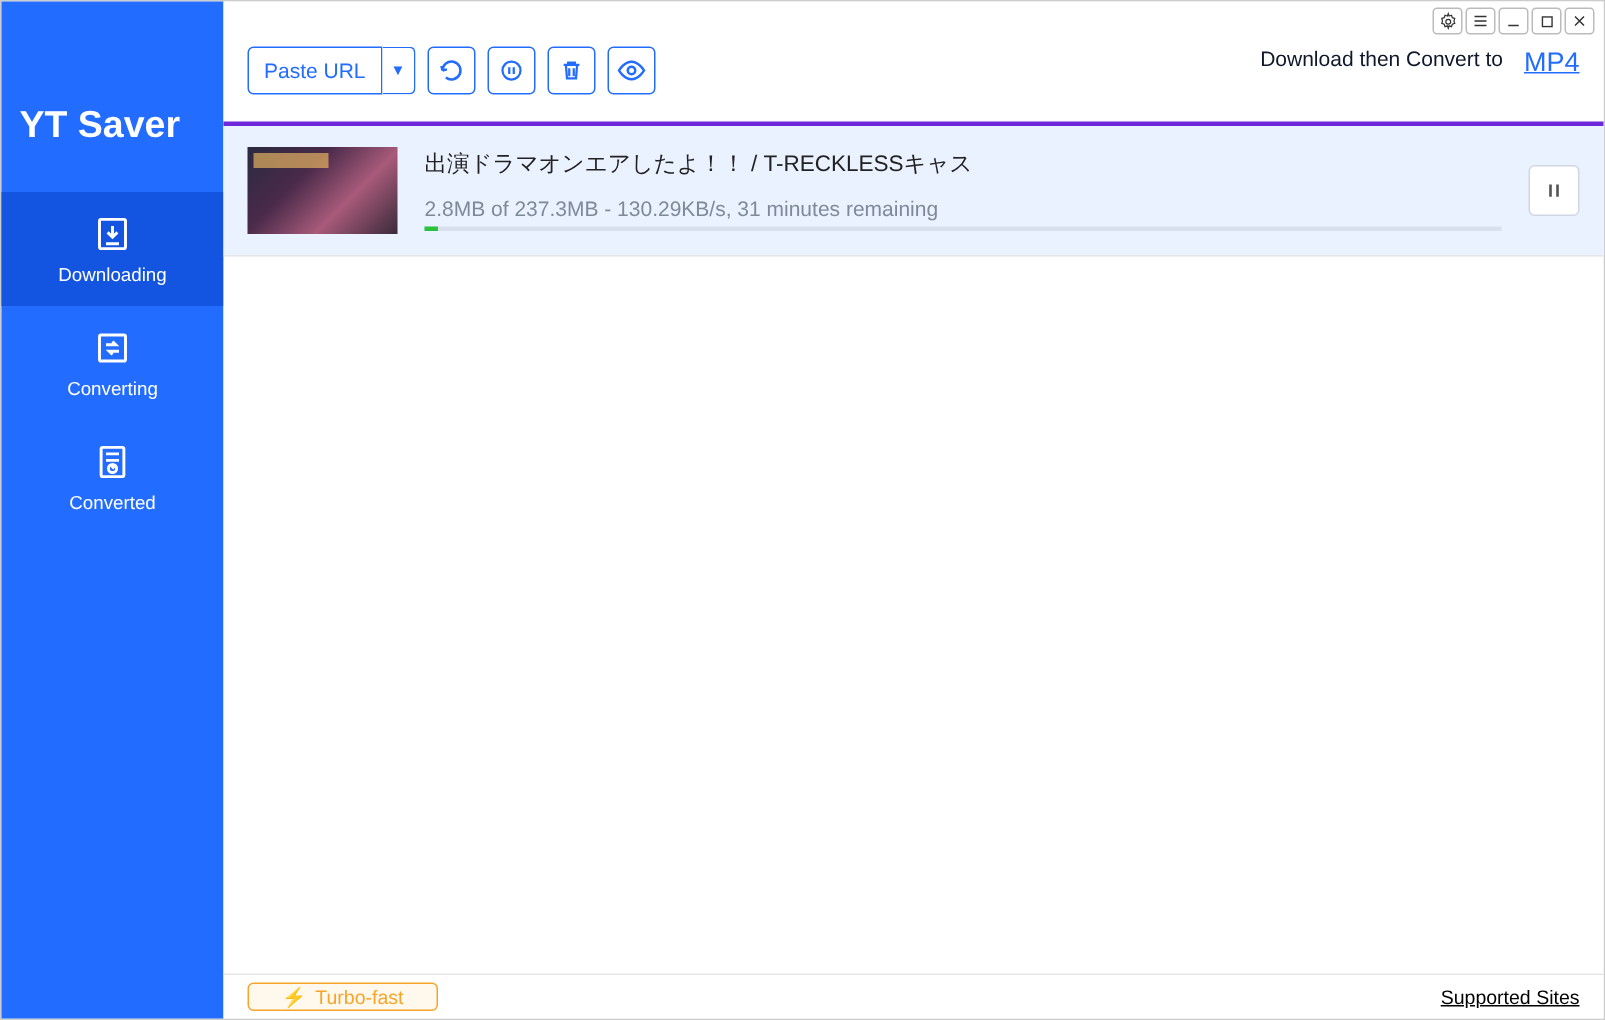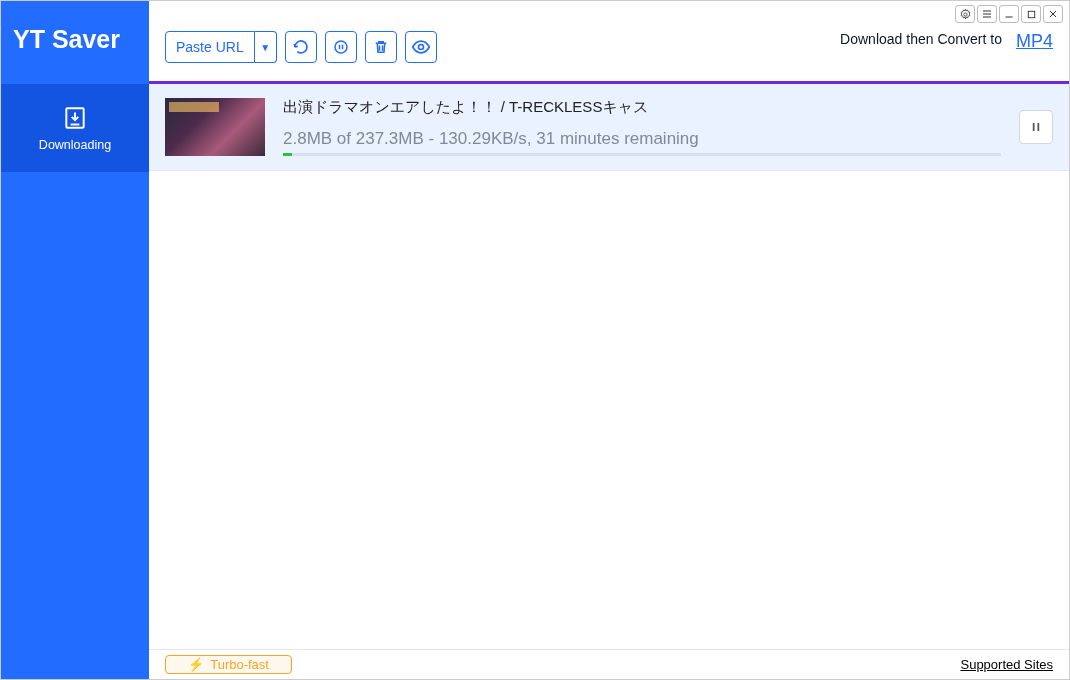--- a/index.html
+++ b/index.html
@@ -1,22 +1,22 @@
 <!DOCTYPE html>
 <html><head>
 <meta charset="utf-8">
 <style>
   * { box-sizing: border-box; margin: 0; padding: 0; font-family: "Segoe UI", Arial, sans-serif; }
   body { width: 1070px; height: 680px; overflow: hidden; background: #fff; border: 1px solid #ccc; }
   .app { display: flex; width: 100%; height: 100%; position: relative; }
   
   .sidebar { width: 148px; background: #226cff; color: #fff; display: flex; flex-direction: column; }
-  .brand { font-size: 25px; font-weight: 700; color: #fff; padding: 24px 10px 30px 12px; letter-spacing: 0; }
+  .brand { font-size: 25px; font-weight: 700; color: #fff; padding: 24px 10px 30px 12px; letter-spacing: 0; margin-top: 44px; }
   .nav { display: flex; flex-direction: column; }
-  .nav-item { display: flex; flex-direction: column; align-items: center; justify-content: center; height: 88px; cursor: pointer; font-size: 12px; color: #fff; }
+  .nav-item { display: flex; flex-direction: column; align-items: center; justify-content: center; height: 76px; cursor: pointer; font-size: 12px; color: #fff; }
   .nav-item.active { background: #1354e0; }
   .nav-item .icon-slot { width: 28px; height: 28px; margin-bottom: 6px; display: flex; align-items: center; justify-content: center; }
   .nav-item svg { stroke: #fff; fill: none; }
   .nav-label { font-size: 12.5px; }
   
   .main { flex: 1; display: flex; flex-direction: column; position: relative; background: #fff; }
   
   .winctrl { position: absolute; top: 4px; right: 6px; display: flex; gap: 2px; }
   .winbtn { width: 20px; height: 18px; display: flex; align-items: center; justify-content: center; border: 1px solid #bbb; border-radius: 3px; font-size: 12px; background: #fff; cursor: pointer; }
   .winbtn svg { stroke: #333; }
@@ -31,21 +31,21 @@
   .convert-text { font-size: 14px; color: #0f172a; margin-right: 6px; }
   .convert-link { font-size: 18px; color: #226cff; text-decoration: underline; cursor: pointer; }
   
   .dl-list { flex: 1; overflow: auto; }
   .dl-item { display: flex; align-items: center; padding: 14px 16px; background: #eaf1ff; border-bottom: 1px solid #e6e6e6; gap: 18px; }
   .thumb { width: 100px; height: 58px; background: linear-gradient(135deg,#2a2a40 0%, #4a2a4a 35%, #a85a7a 65%, #3a2a3a 100%); position: relative; flex-shrink: 0; }
   .thumb::before { content:""; position:absolute; top:4px; left:4px; width:50px; height:10px; background: rgba(255,200,100,0.6); }
   .thumb::after { content:""; position:absolute; bottom:6px; left:6px; color:#fff; font-size:9px; }
   .dl-info { flex: 1; display: flex; flex-direction: column; gap: 12px; min-width: 0; }
   .dl-title { font-size: 15px; color: #222; white-space: nowrap; overflow: hidden; text-overflow: ellipsis; }
-  .dl-status { font-size: 17px; color: #7f8a99; }
+  .dl-status { font-size: 14px; color: #7f8a99; }
   .dl-progress { width: 100%; height: 3px; background: #d8e0ee; margin-top: 4px; position: relative; }
   .dl-progress-bar { height: 100%; background: #28c23e; width: 1.2%; }
   .dl-action { width: 34px; height: 34px; border: 1px solid #cfd6e4; border-radius: 4px; display: flex; align-items: center; justify-content: center; cursor: pointer; background: #fff; flex-shrink: 0; }
   .dl-action svg { stroke: #555; fill: #555; }
   
   .footer { height: 30px; border-top: 1px solid #e6e6e6; display: flex; align-items: center; padding: 0 16px; gap: 16px; }
   .turbo { display: flex; align-items: center; justify-content: center; gap: 6px; border: 1px solid #f6a52a; color: #f6a52a; border-radius: 4px; padding: 1px 22px; font-size: 13px; cursor: pointer; background: #fff8ec; }
   .footer-spacer { flex: 1; }
   .supported { color: #000000; text-decoration: underline; font-size: 13px; cursor: pointer; }
 </style>
@@ -59,20 +59,40 @@
     <div class="nav">
       <div class="nav-item active">
         <div class="icon-slot">
           <svg width="26" height="26" viewBox="0 0 24 24" stroke-width="1.8">
               <rect x="4" y="3" width="16" height="18" rx="1"></rect>
               <path d="M12 7 v7 M9 11 l3 3 l3 -3"></path>
               <path d="M8 18 h8"></path>
             </svg>
         </div>
         <span class="nav-label">Downloading</span>
+      </div>
+      <div class="nav-item">
+        <div class="icon-slot">
+          <svg width="26" height="26" viewBox="0 0 24 24" stroke-width="1.8">
+              <rect x="4" y="4" width="16" height="16" rx="1"></rect>
+              <path d="M8 10 h6 l-2 -2 M16 14 h-6 l2 2"></path>
+            </svg>
+        </div>
+        <span class="nav-label">Converting</span>
+      </div>
+      <div class="nav-item">
+        <div class="icon-slot">
+          <svg width="26" height="26" viewBox="0 0 24 24" stroke-width="1.8">
+              <rect x="5" y="3" width="14" height="18" rx="1"></rect>
+              <path d="M8 7 h8 M8 11 h8"></path>
+              <circle cx="12" cy="16" r="2.5"></circle>
+              <path d="M12 14 v1 l1 1"></path>
+            </svg>
+        </div>
+        <span class="nav-label">Converted</span>
       </div>
     </div>
   </div>
 
   <div class="main">
 
     <div class="winctrl">
       <div class="winbtn">
         <svg width="13" height="13" viewBox="0 0 24 24" stroke-width="1.5" fill="#333" stroke="#333">
             <circle cx="12" cy="12" r="3" fill="none"></circle>

